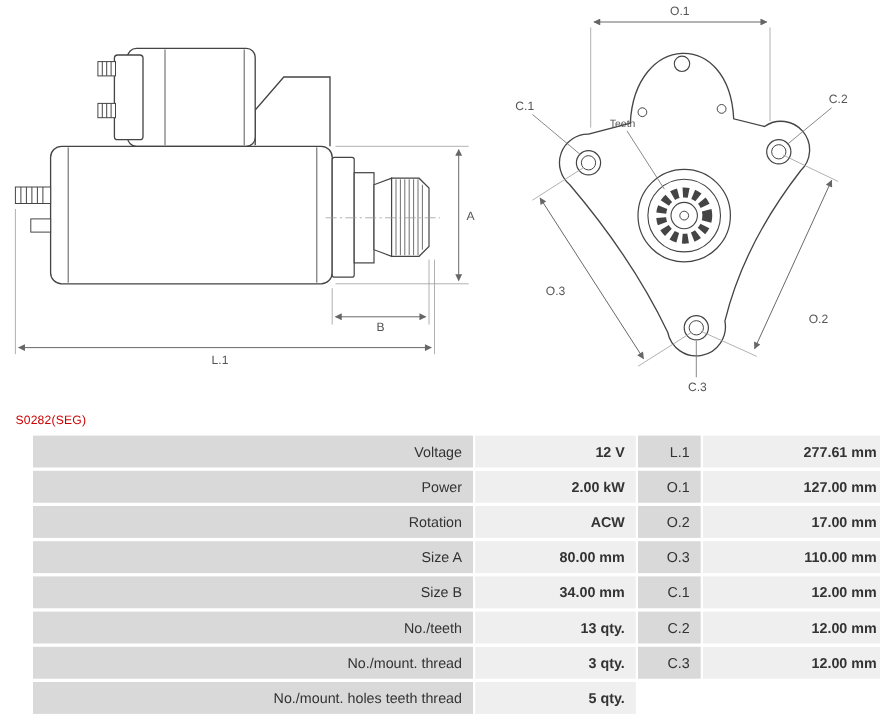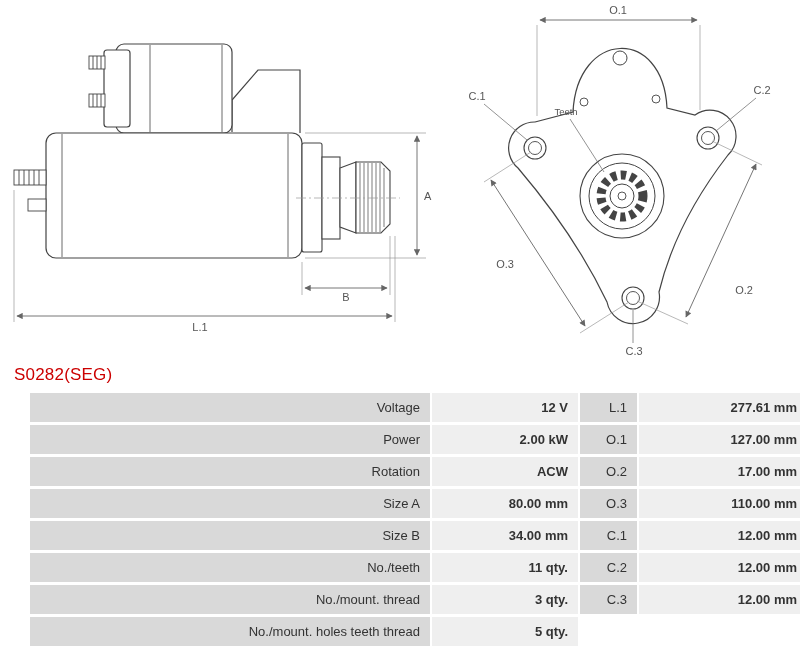--- a/index.html
+++ b/index.html
@@ -5,22 +5,22 @@
   html,body{margin:0;padding:0;}
   body{
     width:800px;height:660px;background:#ffffff;
     font-family:"Liberation Sans", sans-serif;
     overflow:hidden;
   }
   .drawings{display:block;}
   .dim-text{font-size:11px;fill:#555;}
   .dim-text-small{font-size:9.5px;fill:#555;}
   .part-number{
-    margin:3px 0 8px 14px;
-    font-size:17px;
+    margin:14px 0 8px 14px;
+    font-size:11px;
     color:#cc0000;
     letter-spacing:0.2px;
   }
   .spec-table{
     margin-left:10px;
     width:777px;
     display:grid;
     grid-template-columns:400px 146px 57px 168px;
     gap:3px 2px;
     padding-left:20px;
@@ -220,21 +220,21 @@
     <div class="cell value">110.00 mm</div>
   </div>
   <div class="spec-row">
     <div class="cell label">Size B</div>
     <div class="cell value">34.00 mm</div>
     <div class="cell label">C.1</div>
     <div class="cell value">12.00 mm</div>
   </div>
   <div class="spec-row">
     <div class="cell label">No./teeth</div>
-    <div class="cell value">11 qty.</div>
+    <div class="cell value">13 qty.</div>
     <div class="cell label">C.2</div>
     <div class="cell value">12.00 mm</div>
   </div>
   <div class="spec-row">
     <div class="cell label">No./mount. thread</div>
     <div class="cell value">3 qty.</div>
     <div class="cell label">C.3</div>
     <div class="cell value">12.00 mm</div>
   </div>
   <div class="spec-row">

